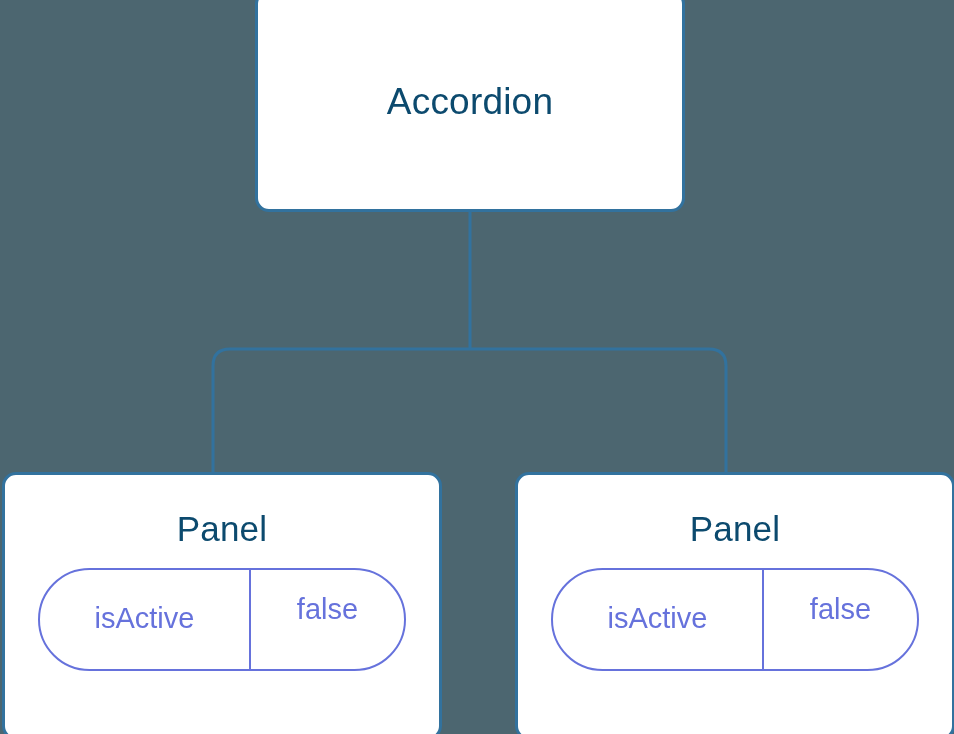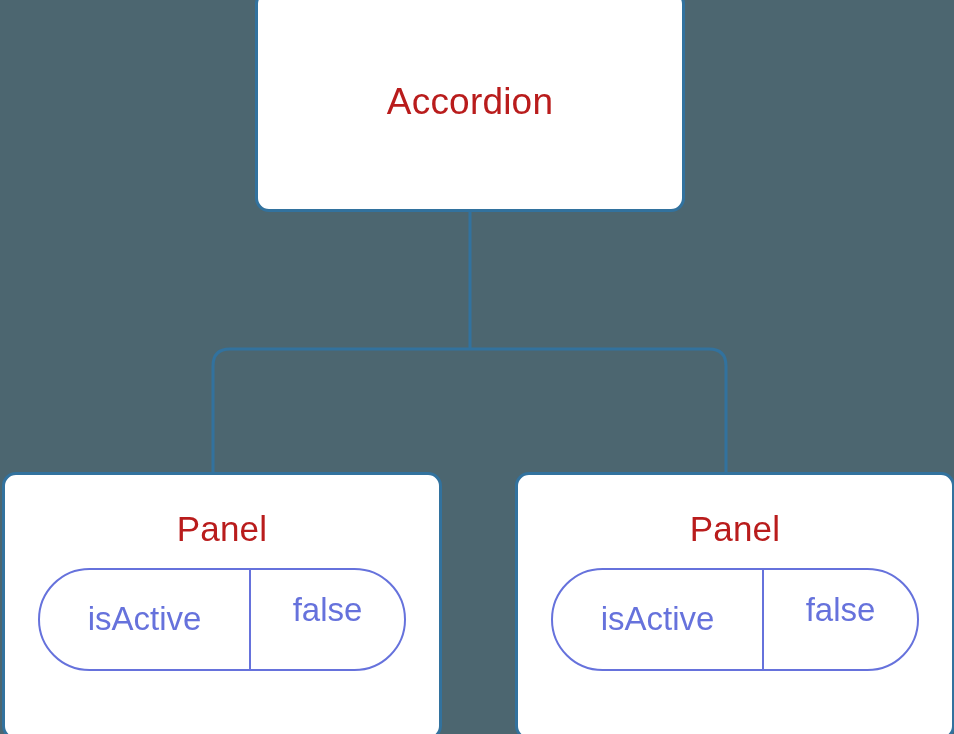--- a/index.html
+++ b/index.html
@@ -57,21 +57,21 @@
   .node-leaf {
     top: 472px;
     width: 440px;
     height: 268px;
     padding-top: 36px;
   }
   .node-leaf.left  { left: 2px; }
   .node-leaf.right { left: 515px; }
 
   .node-title {
-    color: #b91c1c;
+    color: #0c4a6e;
     font-size: 37px;
     line-height: 1;
     font-weight: 400;
     letter-spacing: 0.2px;
     white-space: nowrap;
   }
   .node-leaf .node-title {
     font-size: 35px;
   }
 
@@ -86,21 +86,21 @@
     border-radius: 52px;
     background: #ffffff;
     overflow: hidden;
   }
   .pill-key,
   .pill-val {
     display: flex;
     align-items: center;
     justify-content: center;
     color: #6672dc;
-    font-size: 33px;
+    font-size: 29px;
     line-height: 1;
     white-space: nowrap;
     box-sizing: border-box;
   }
   .pill-key {
     width: 211px;
     border-right: 2px solid #6672dc;
     padding-bottom: 2px;
   }
   .pill-val {

